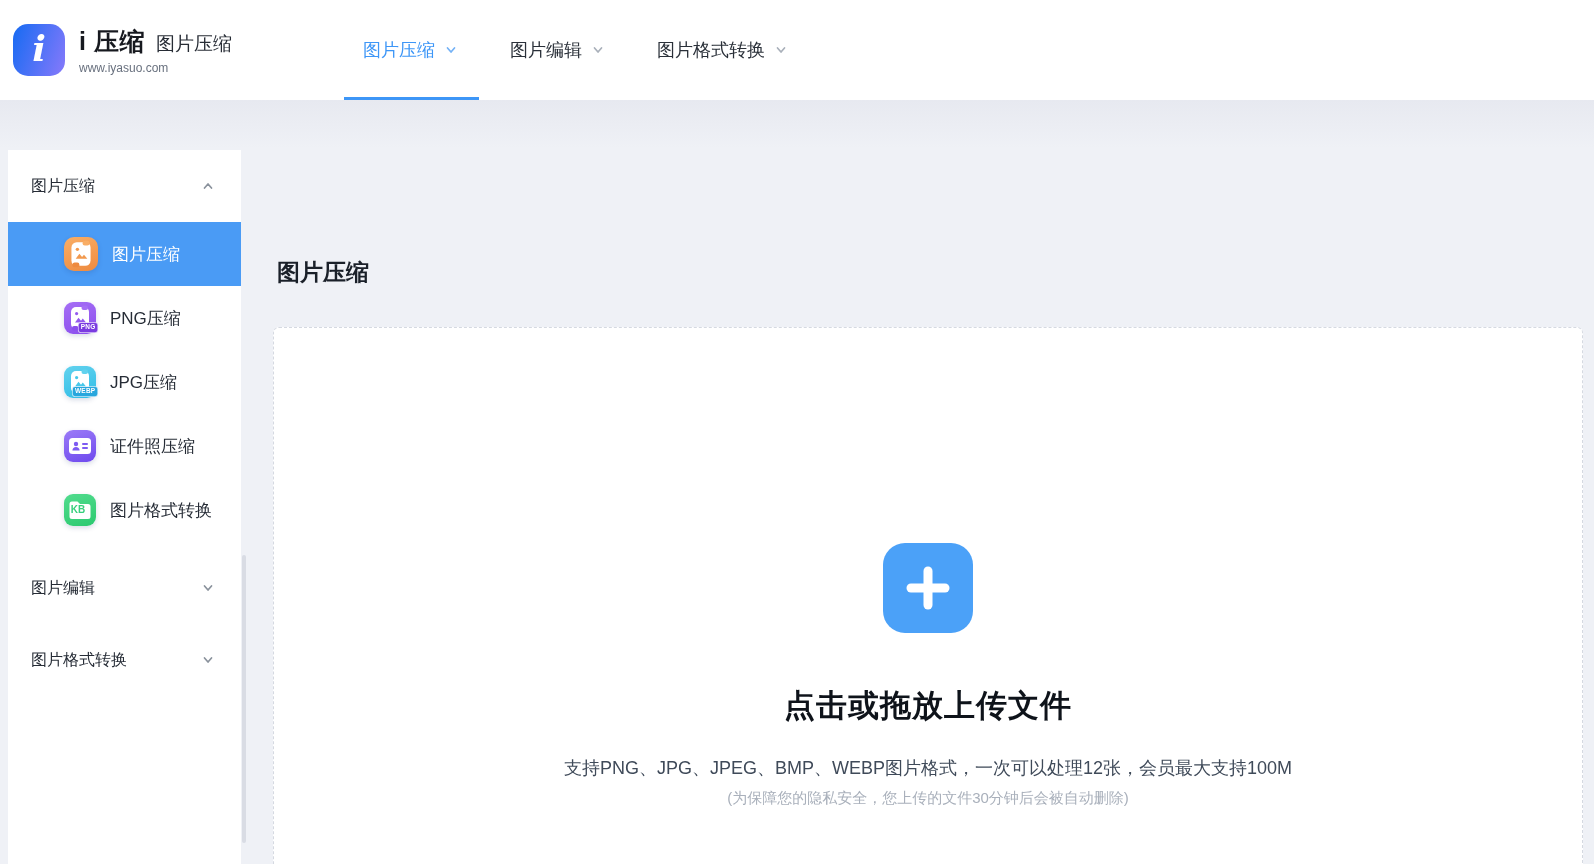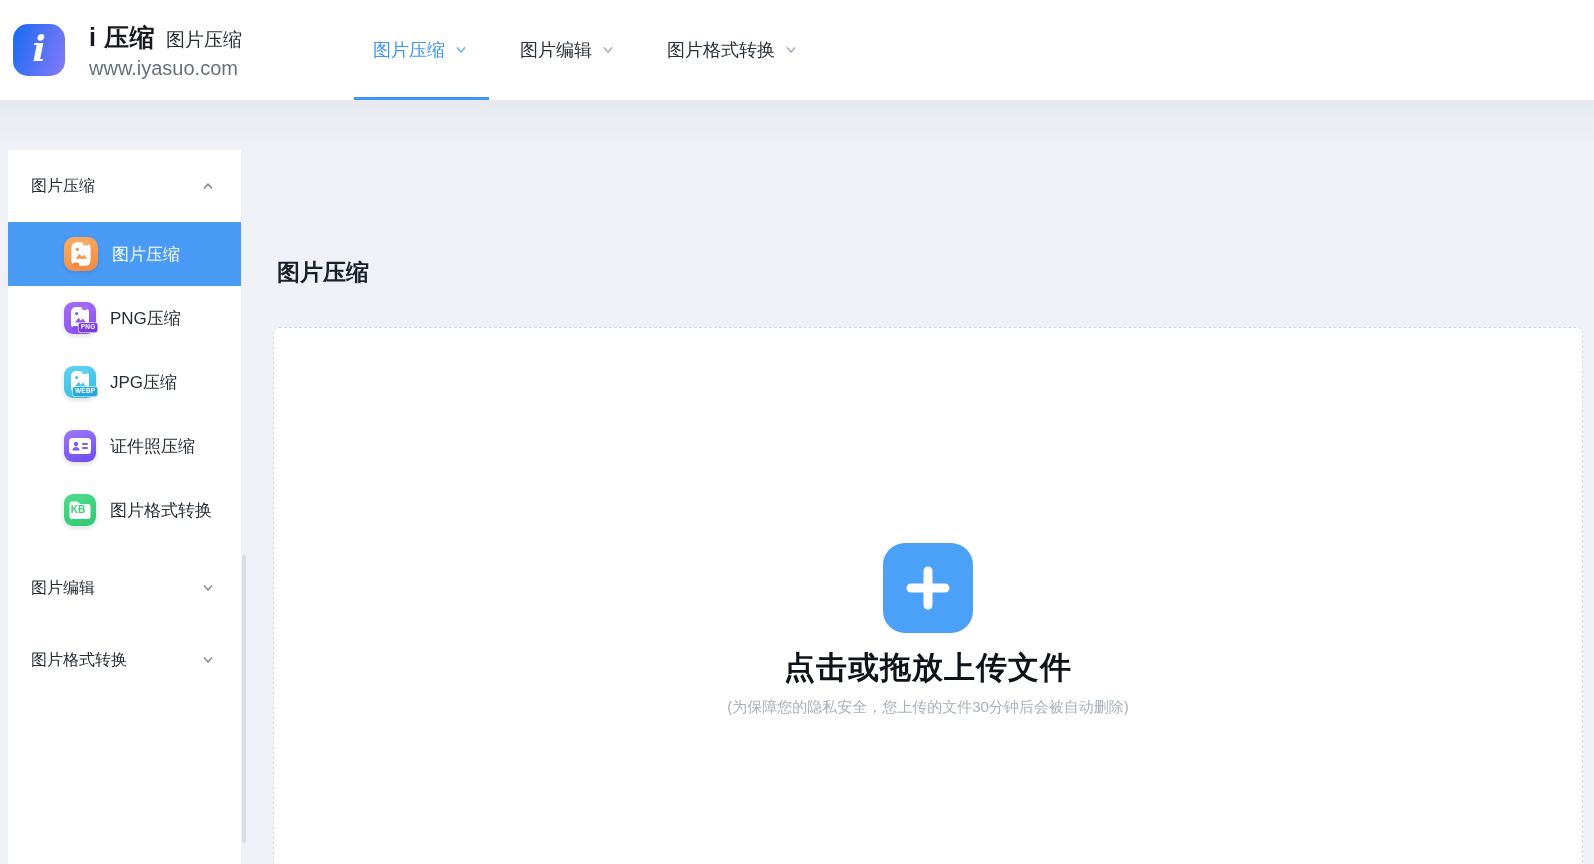--- a/index.html
+++ b/index.html
@@ -11,25 +11,25 @@
 
   
   .topbar { position:absolute; top:0; left:0; right:0; height:100px; background:#fff; z-index:5; display:flex; align-items:center; }
   .logo-group { display:flex; align-items:center; margin-left:13px; cursor:pointer; }
   .logo-tile {
     width:52px; height:52px; border-radius:15px; flex:0 0 auto;
     background:linear-gradient(110deg,#1f6cf3 8%,#7e78fa 92%);
     display:flex; align-items:center; justify-content:center;
   }
   .logo-mark { color:#fff; font:italic 700 36px/1 "DejaVu Serif",serif; padding-bottom:4px; }
-  .brand-text { margin-left:24px; }
+  .brand-text { margin-left:14px; }
   .brand-line { display:flex; align-items:baseline; }
   .brand-name { font-size:25px; font-weight:800; color:#17191f; letter-spacing:.5px; }
   .brand-sub { font-size:19px; font-weight:500; color:#272c35; margin-left:11px; }
-  .brand-url { font-size:20px; color:#68707e; margin-top:3px; }
+  .brand-url { font-size:12px; color:#68707e; margin-top:3px; }
 
   .topnav { display:flex; height:100%; margin-left:105px; }
   .topnav-item { position:relative; display:flex; align-items:center; gap:9px; padding:0 26px; cursor:pointer; font-size:18px; color:#2a3039; }
   .topnav-item .chev { stroke:#a9b0ba; }
   .topnav-item.active { color:#3d96f7; }
   .topnav-item.active .chev { stroke:#74b2f6; }
   .topnav-item.active::after {
     content:""; position:absolute; left:7px; right:5px; bottom:0; height:3px; background:#3d96f7;
   }
 
@@ -67,21 +67,21 @@
 
   
   .content-title { position:absolute; left:277px; top:157px; font-size:23px; font-weight:800; color:#1a2029; }
   .upload-card {
     position:absolute; left:273px; top:227px; width:1310px; height:700px;
     background:#fff; border:1px dashed #d5d9e1; border-radius:6px;
     display:flex; flex-direction:column; align-items:center; cursor:pointer;
   }
   .plus-tile { margin-top:215px; width:90px; height:90px; border-radius:22px; background:#4ba1f8;
     display:flex; align-items:center; justify-content:center; }
-  .upload-title { margin-top:14px; font-size:31px; font-weight:800; color:#0e131a; letter-spacing:1px; }
+  .upload-title { margin-top:52px; font-size:31px; font-weight:800; color:#0e131a; letter-spacing:1px; }
   .upload-support { margin-top:29px; font-size:18px; color:#3f4a59; }
   .upload-privacy { margin-top:9px; font-size:15px; color:#a9b0bb; }
 
   .chev { width:14px; height:14px; fill:none; stroke-width:1.7; stroke-linecap:round; stroke-linejoin:round; }
 </style>
 </head>
 <body>
 
 <header class="topbar">
   <div class="logo-group">
@@ -216,16 +216,17 @@
   <h1 class="content-title">图片压缩</h1>
 
   <div class="upload-card">
     <div class="plus-tile">
       <svg width="48" height="48" viewBox="0 0 48 48">
         <line x1="24" y1="7" x2="24" y2="41" stroke="#fff" stroke-width="9" stroke-linecap="round"></line>
         <line x1="7" y1="24" x2="41" y2="24" stroke="#fff" stroke-width="9" stroke-linecap="round"></line>
       </svg>
     </div>
     <div class="upload-title">点击或拖放上传文件</div>
+    <div class="upload-support">支持PNG、JPG、JPEG、BMP、WEBP图片格式，一次可以处理12张，会员最大支持100M</div>
     <div class="upload-privacy">(为保障您的隐私安全，您上传的文件30分钟后会被自动删除)</div>
   </div>
 
 </div>
 
 </body></html>

